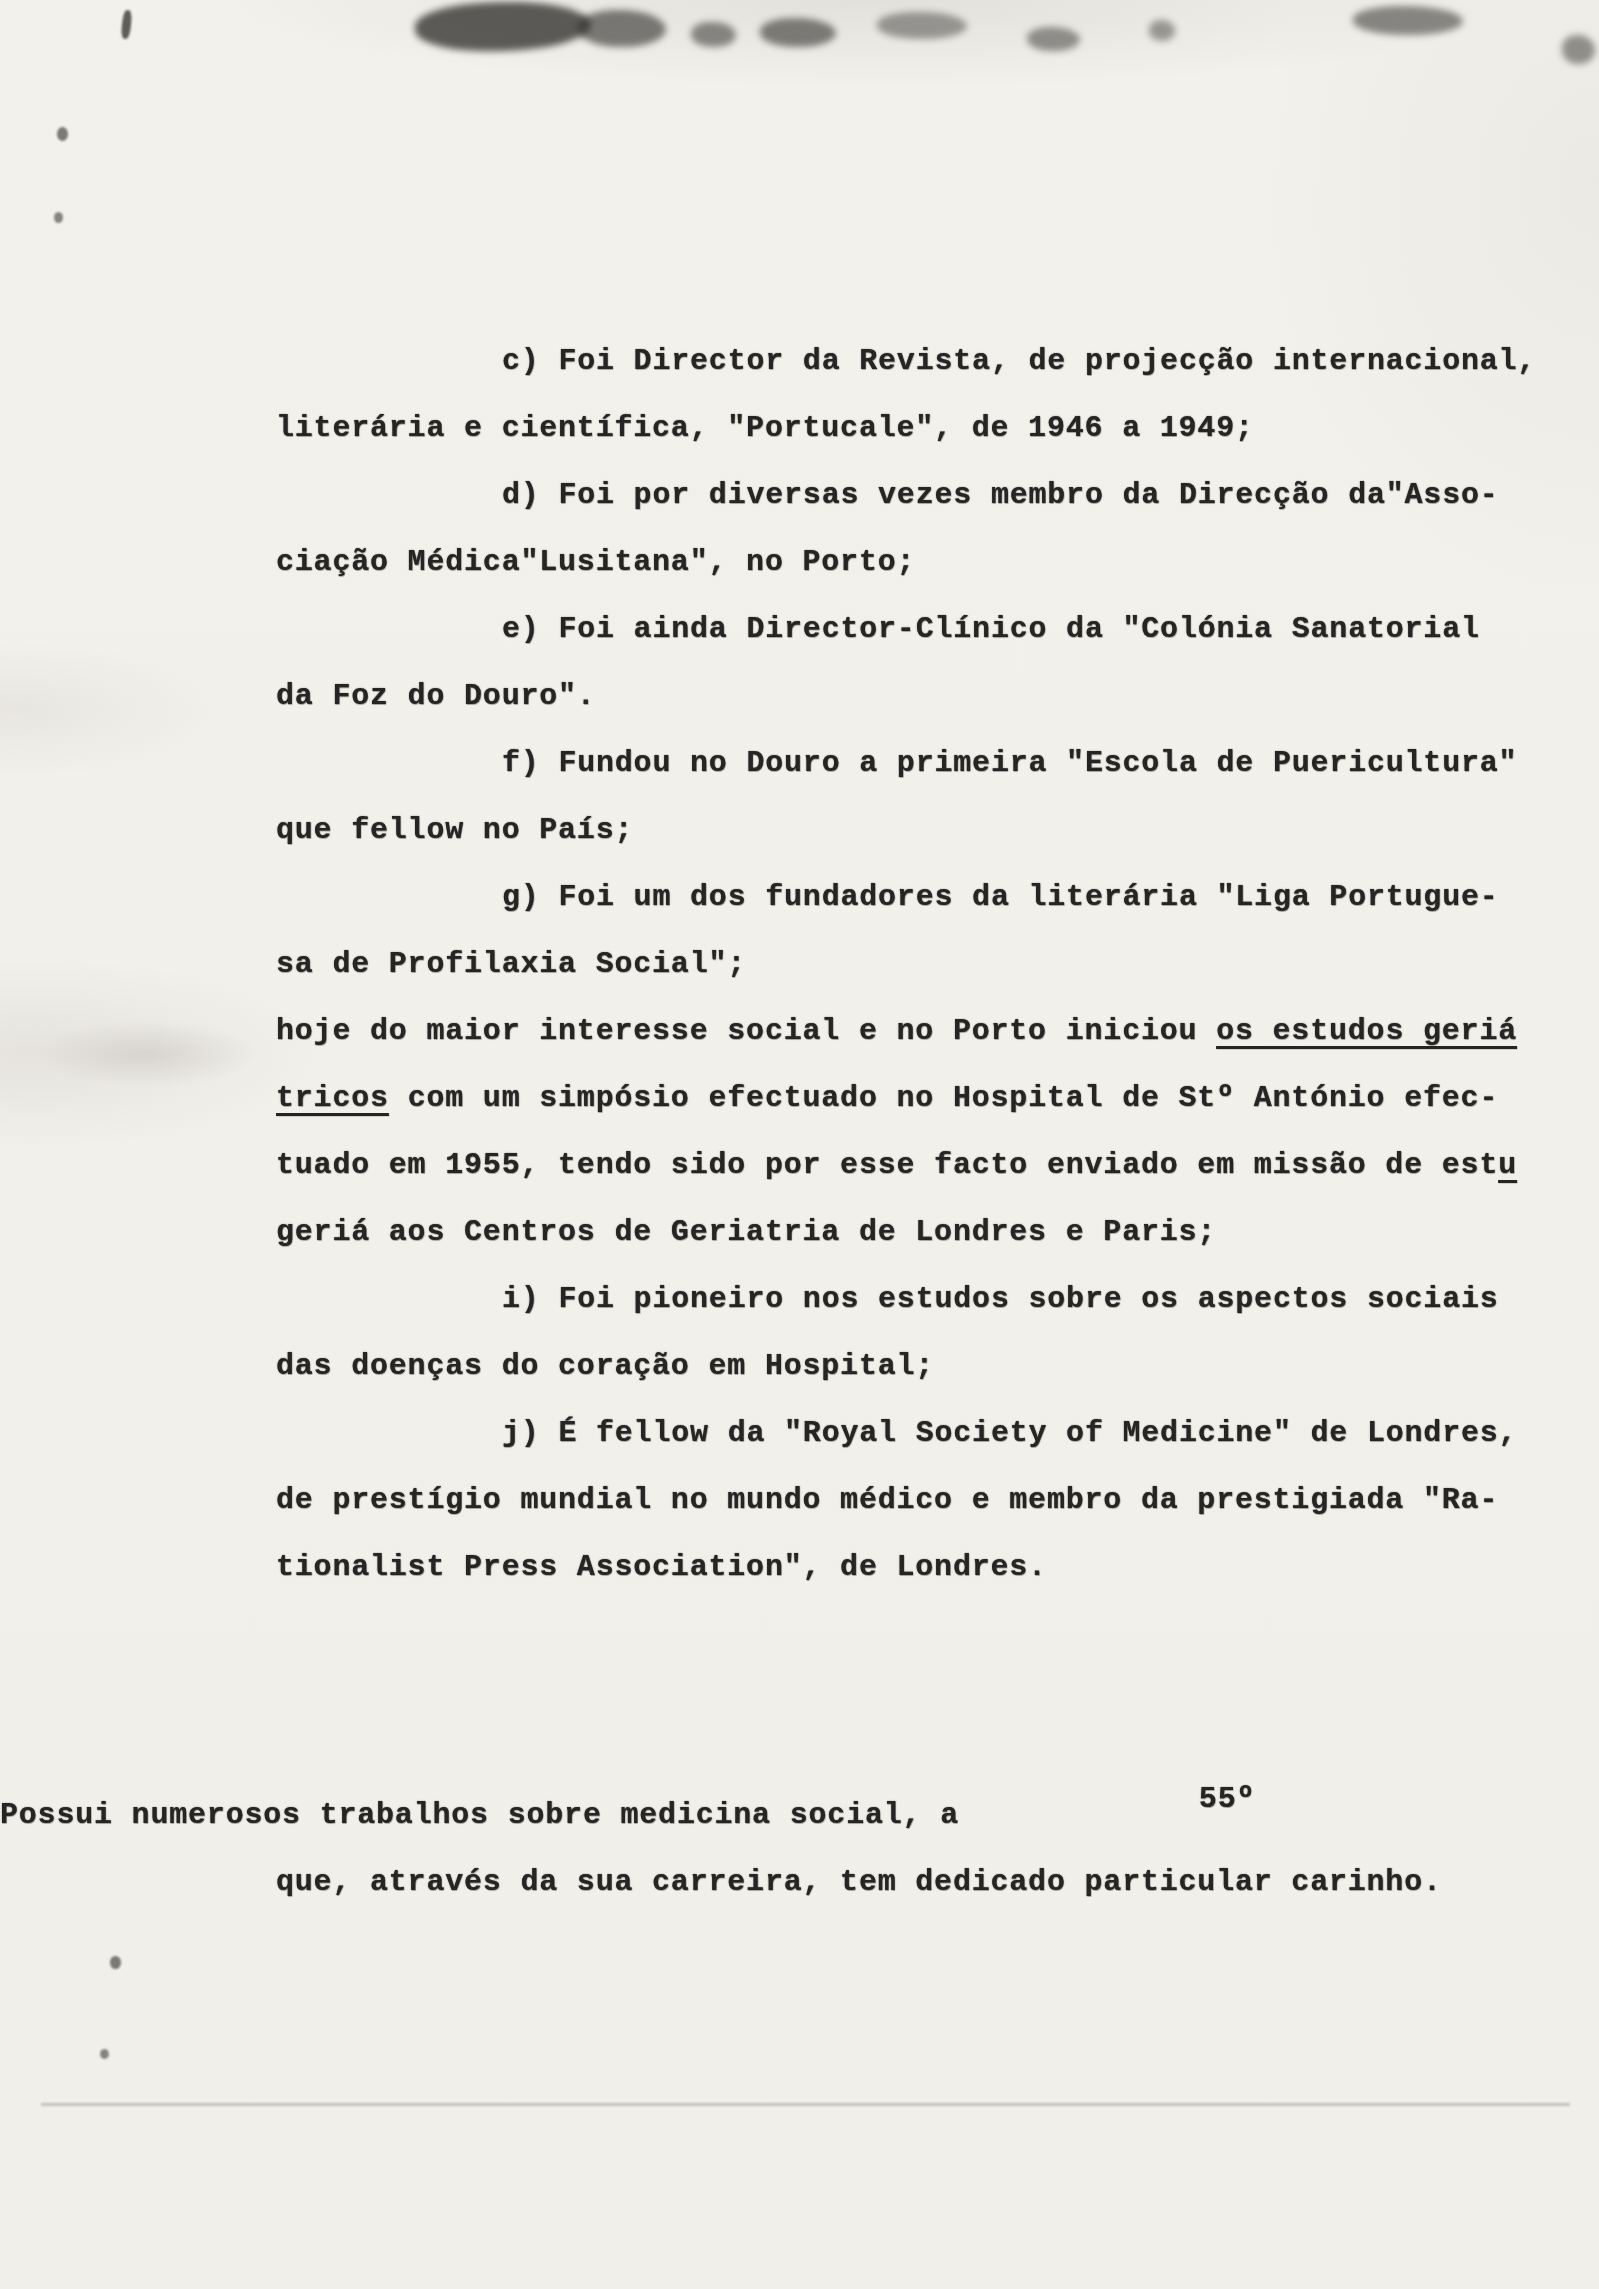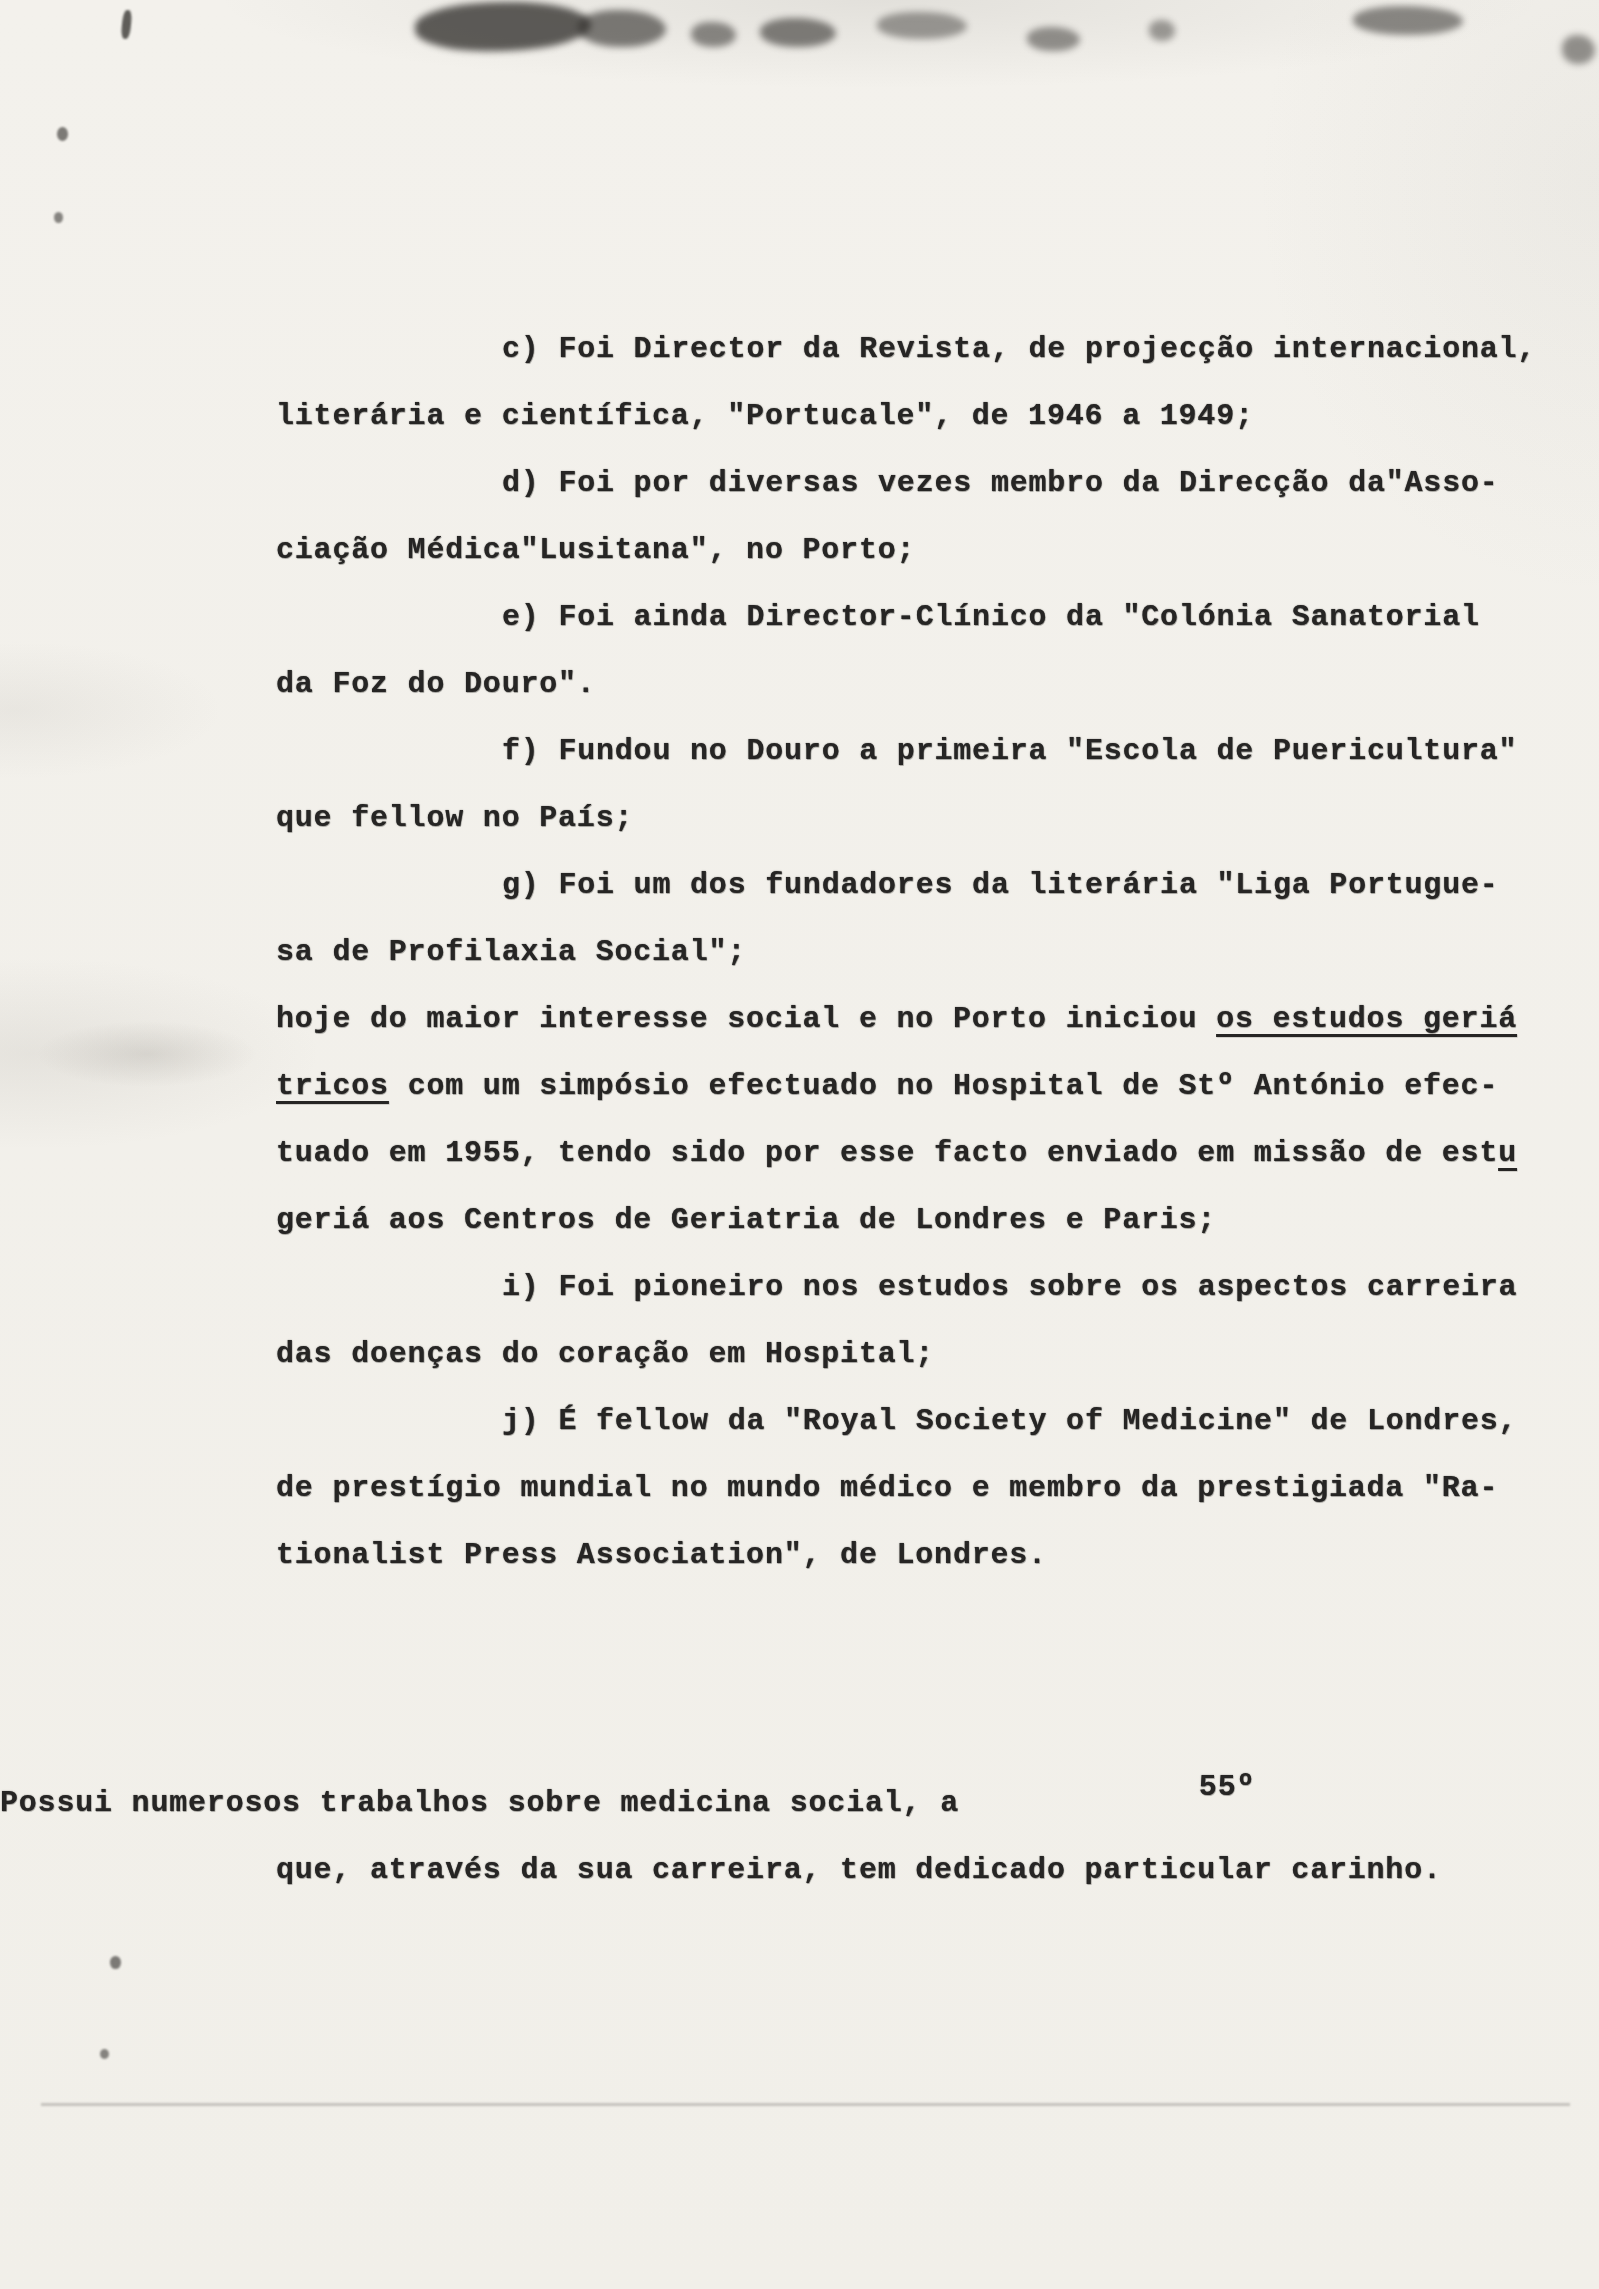--- a/index.html
+++ b/index.html
@@ -20,21 +20,21 @@
     background:
       radial-gradient(ellipse 412px 137px at 2% 46%, rgba(150,145,138,.14), transparent 70%),
       radial-gradient(ellipse 294px 98px at 1% 31%, rgba(160,155,148,.12), transparent 70%),
       radial-gradient(ellipse 882px 118px at 55% 0%, rgba(150,148,142,.18), transparent 75%),
       radial-gradient(ellipse 490px 588px at 100% 8%, rgba(170,168,160,.10), transparent 70%),
       linear-gradient(#f3f1ec, #f1efe9);
   }
   .text-block {
     position: absolute;
     left: 0;
-    top: 316px;
+    top: 328px;
     width: 1540px;
   }
   .line {
     height: 67px;
     line-height: 67px;
     font-size: 30px;
     font-weight: 700;
     letter-spacing: 0.8px;
     color: #262524;
     white-space: pre;
@@ -124,21 +124,21 @@
         <div class="line indent-item"><span>e) Foi ainda Director-Clínico da "Colónia Sanatorial</span></div>
         <div class="line indent-cont"><span>da Foz do Douro".</span></div>
         <div class="line indent-item"><span>f) Fundou no Douro a primeira "Escola de Puericultura"</span></div>
         <div class="line indent-cont"><span>que fellow no País;</span></div>
         <div class="line indent-item"><span>g) Foi um dos fundadores da literária "Liga Portugue-</span></div>
         <div class="line indent-cont"><span>sa de Profilaxia Social";</span></div>
         <div class="line indent-cont"><span>hoje do maior interesse social e no Porto iniciou </span><span class="u">os estudos geriá</span></div>
         <div class="line indent-cont"><span class="u">tricos</span><span> com um simpósio efectuado no Hospital de Stº António efec-</span></div>
         <div class="line indent-cont"><span>tuado em 1955, tendo sido por esse facto enviado em missão de est</span><span class="u">u</span></div>
         <div class="line indent-cont"><span>geriá aos Centros de Geriatria de Londres e Paris;</span></div>
-        <div class="line indent-item"><span>i) Foi pioneiro nos estudos sobre os aspectos carreira</span></div>
+        <div class="line indent-item"><span>i) Foi pioneiro nos estudos sobre os aspectos sociais</span></div>
         <div class="line indent-cont"><span>das doenças do coração em Hospital;</span></div>
         <div class="line indent-item"><span>j) É fellow da "Royal Society of Medicine" de Londres,</span></div>
         <div class="line indent-cont"><span>de prestígio mundial no mundo médico e membro da prestigiada "Ra-</span></div>
         <div class="line indent-cont"><span>tionalist Press Association", de Londres.</span></div>
       </div>
     <div class="line heading-line">
       <span>55º</span>
     </div>
     <div id="lines-closing">
         <div class="line indent-para"><span>Possui numerosos trabalhos sobre medicina social, a</span></div>

